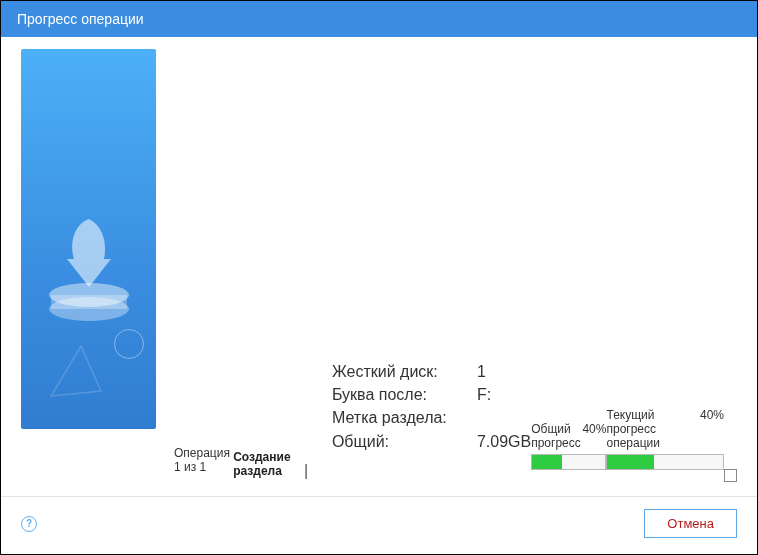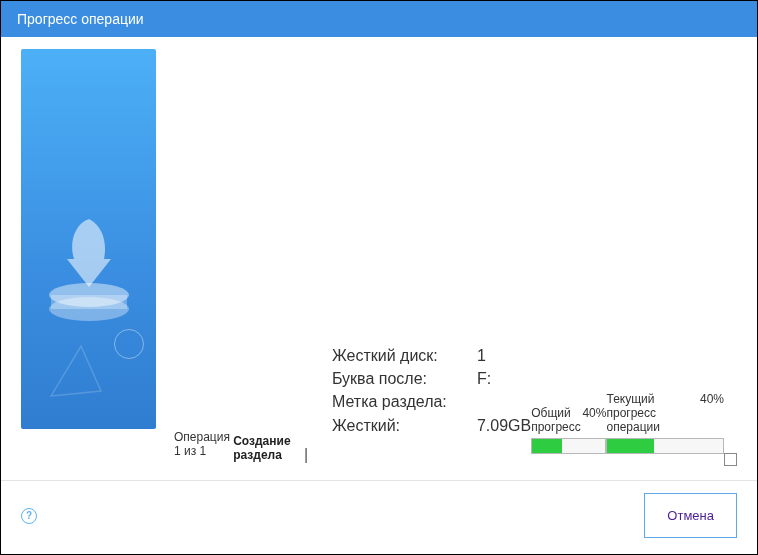--- a/index.html
+++ b/index.html
@@ -92,23 +92,23 @@
     margin-top: 14px;
   }
   .help-icon {
     width: 16px; height: 16px; border: 1.5px solid #5eb3ef; border-radius: 50%;
     color: #5eb3ef; font-size: 10px; font-weight: bold;
     display: flex; align-items: center; justify-content: center;
     cursor: pointer;
   }
   .btn {
     border: 1px solid #5fa8e8;
-    color: #4c1d95;
+    color: #b91c1c;
     background: #fff;
-    padding: 14px 22px;
+    padding: 6px 22px;
     font-size: 13px;
     cursor: pointer;
   }
 </style>
 </head>
 <body>
 
 <div class="titlebar">
   <span>Прогресс операции</span>
 </div>
@@ -141,21 +141,21 @@
       </div>
       <div class="det-row">
         <span class="det-label">Буква после:</span>
         <span class="det-val">F:</span>
       </div>
       <div class="det-row">
         <span class="det-label">Метка раздела:</span>
         <span class="det-val"></span>
       </div>
       <div class="det-row">
-        <span class="det-label">Жесткий:</span>
+        <span class="det-label">Общий:</span>
         <span class="det-val">7.09GB</span>
       </div>
       <div class="cursor-mark">|</div>
     </div>
 
     <div class="spacer"></div>
 
     <div class="progress-section">
       <div class="prog-row">
         <span>Общий прогресс</span>

